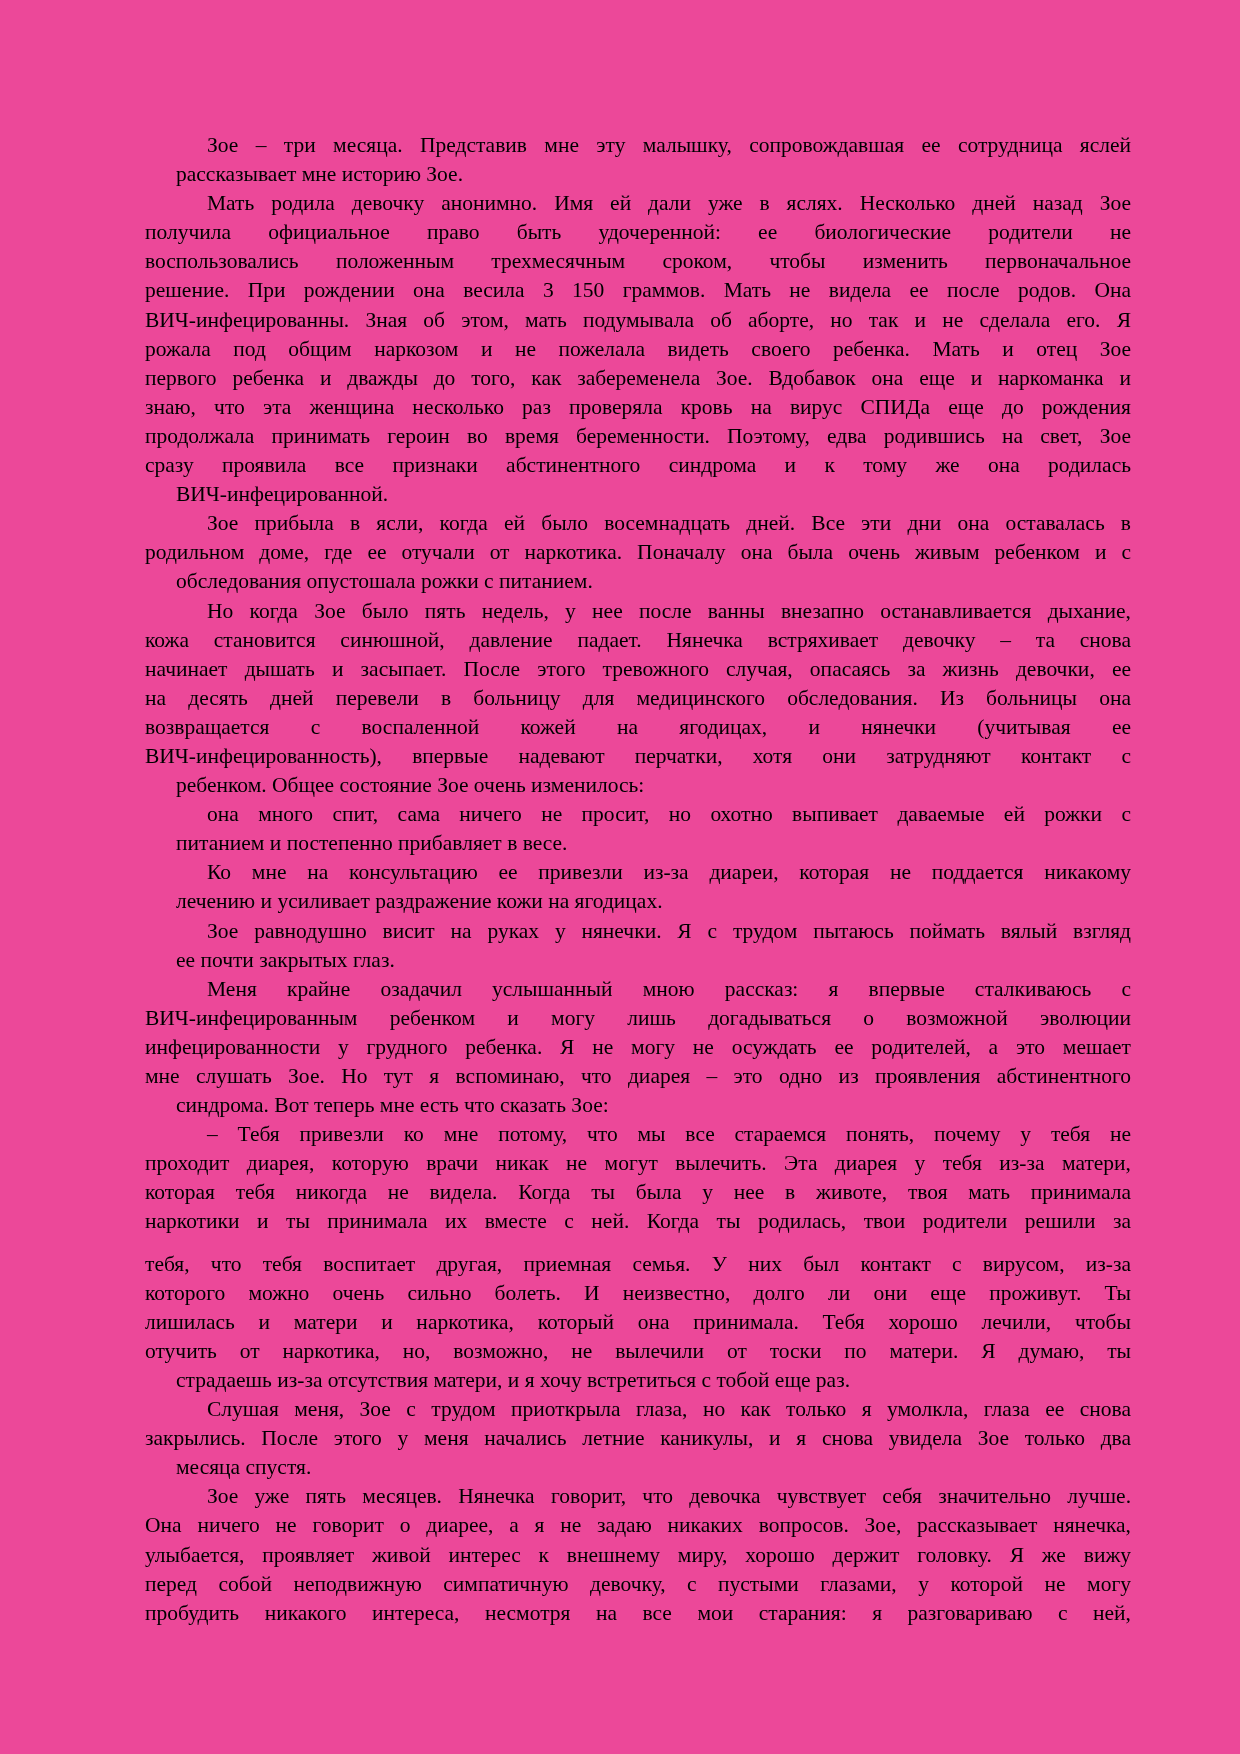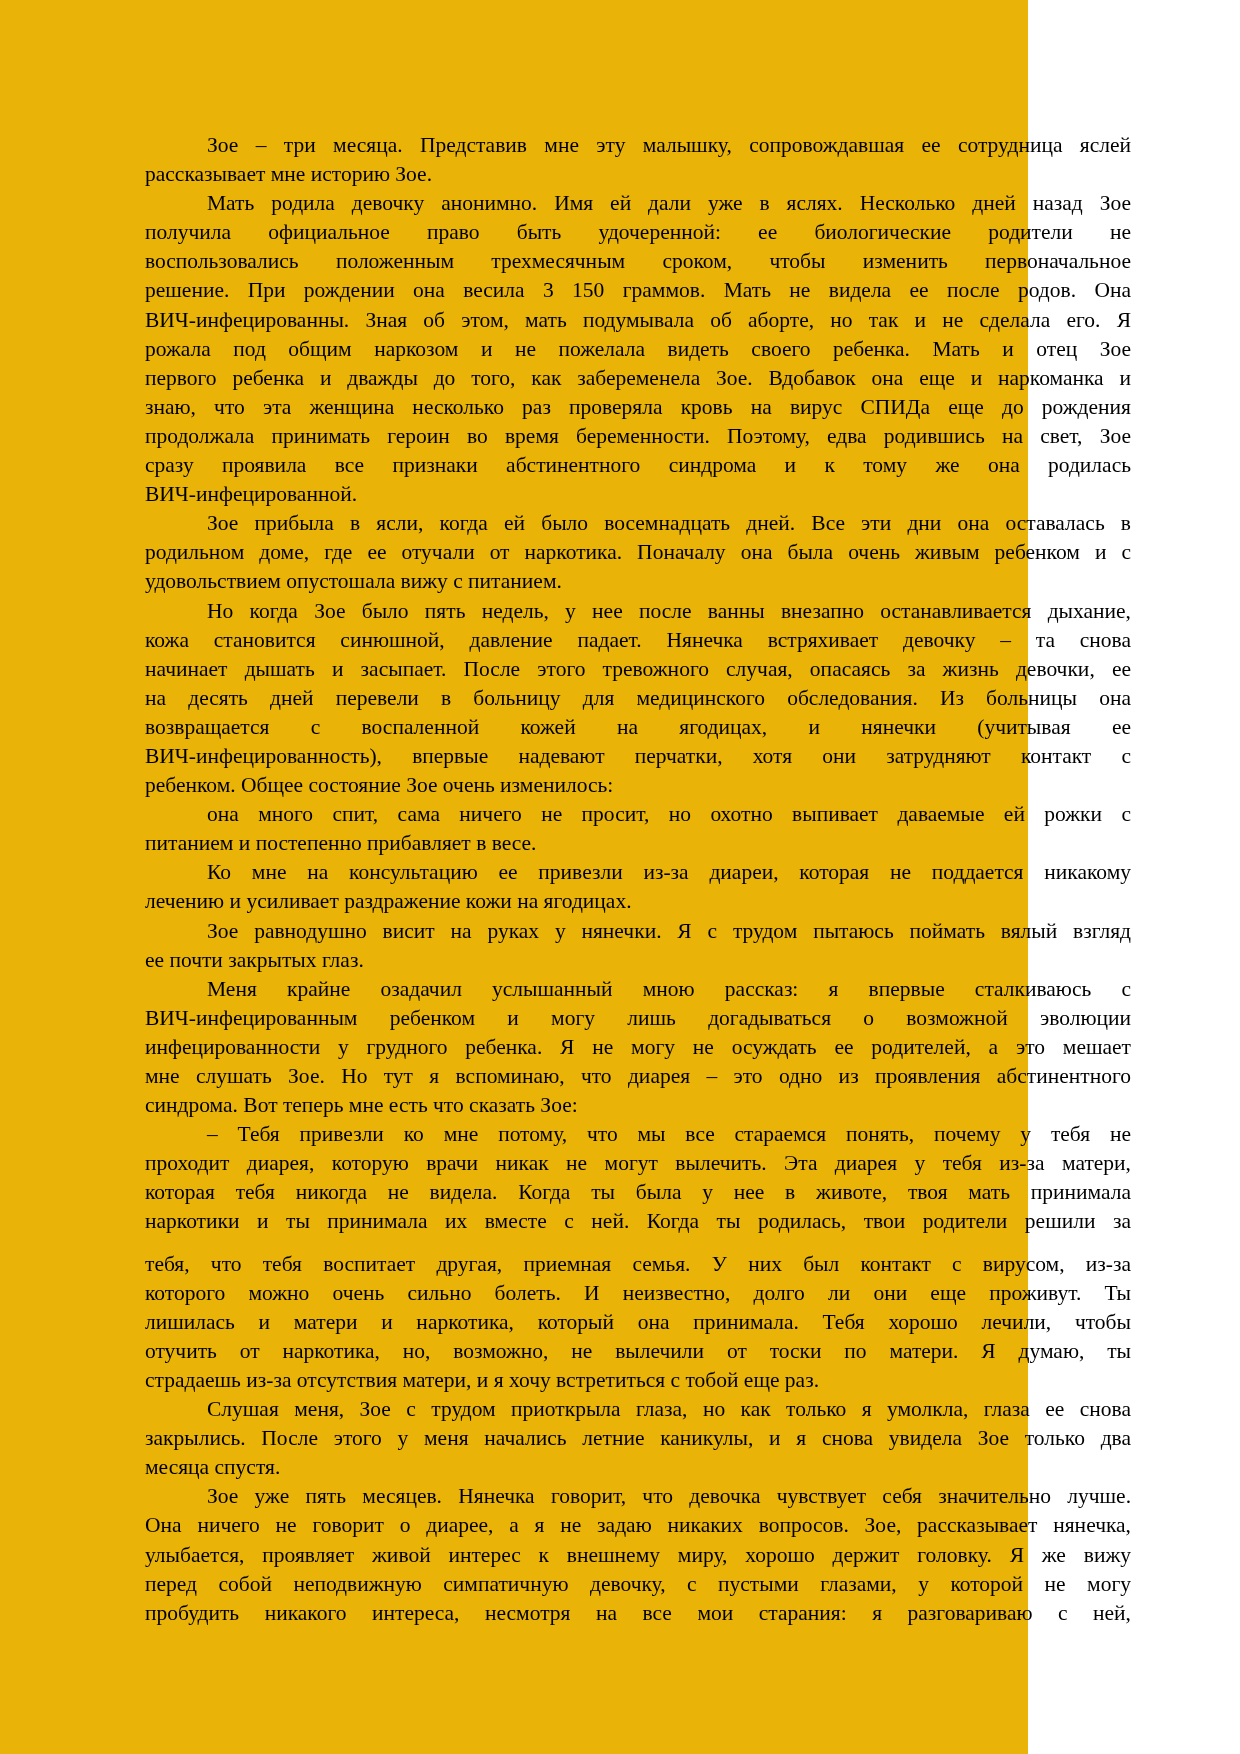--- a/index.html
+++ b/index.html
@@ -1,32 +1,32 @@
 <!DOCTYPE html>
 <html><head>
 <meta charset="utf-8">
 <style>
   html, body { margin: 0; padding: 0; background: #ffffff; }
   body { width: 1240px; height: 1754px; position: relative; overflow: hidden; }
   .page {
-    position: absolute; left: 0; top: 0; width: 1028px; height: 1754px;
-    background: #eab308;
+    position: absolute; left: 0; top: 0; width: 1240px; height: 1754px;
+    background: #ec4899;
   }
   .text-column {
     position: absolute; left: 145px; top: 131px; width: 986px;
     font-family: "Liberation Serif", "DejaVu Serif", serif;
     font-size: 21.5px; color: #000000;
   }
   .line {
     height: 29.1px; line-height: 29.1px;
     white-space: nowrap; overflow: visible;
     text-align: justify; text-align-last: justify;
     transform-origin: left center;
   }
-  .line.last { text-align-last: left; }
+  .line.last { text-align-last: left; margin-left: 31px; }
   .line.indent { padding-left: 62px; }
 </style>
 </head>
 <body>
 
 <div class="page">
   <div class="text-column" id="text-column">
       <div class="paragraph">
         <div class="line indent" style="white-space: nowrap;">Зое – три месяца. Представив мне эту малышку, сопровождавшая ее сотрудница яслей</div>
         <div class="line last" style="white-space: nowrap;">рассказывает мне историю Зое.</div>
@@ -40,21 +40,21 @@
         <div class="line" style="white-space: nowrap;">рожала под общим наркозом и не пожелала видеть своего ребенка. Мать и отец Зое</div>
         <div class="line" style="white-space: nowrap;">первого ребенка и дважды до того, как забеременела Зое. Вдобавок она еще и наркоманка и</div>
         <div class="line" style="white-space: nowrap;">знаю, что эта женщина несколько раз проверяла кровь на вирус СПИДа еще до рождения</div>
         <div class="line" style="white-space: nowrap;">продолжала принимать героин во время беременности. Поэтому, едва родившись на свет, Зое</div>
         <div class="line" style="white-space: nowrap;">сразу проявила все признаки абстинентного синдрома и к тому же она родилась</div>
         <div class="line last" style="white-space: nowrap;">ВИЧ-инфецированной.</div>
       </div>
       <div class="paragraph">
         <div class="line indent" style="white-space: nowrap;">Зое прибыла в ясли, когда ей было восемнадцать дней. Все эти дни она оставалась в</div>
         <div class="line" style="white-space: nowrap;">родильном доме, где ее отучали от наркотика. Поначалу она была очень живым ребенком и с</div>
-        <div class="line last" style="white-space: nowrap;">удовольствием опустошала вижу с питанием.</div>
+        <div class="line last" style="white-space: nowrap;">обследования опустошала рожки с питанием.</div>
       </div>
       <div class="paragraph">
         <div class="line indent" style="white-space: nowrap;">Но когда Зое было пять недель, у нее после ванны внезапно останавливается дыхание,</div>
         <div class="line" style="white-space: nowrap;">кожа становится синюшной, давление падает. Нянечка встряхивает девочку – та снова</div>
         <div class="line" style="white-space: nowrap;">начинает дышать и засыпает. После этого тревожного случая, опасаясь за жизнь девочки, ее</div>
         <div class="line" style="white-space: nowrap;">на десять дней перевели в больницу для медицинского обследования. Из больницы она</div>
         <div class="line" style="white-space: nowrap;">возвращается с воспаленной кожей на ягодицах, и нянечки (учитывая ее</div>
         <div class="line" style="white-space: nowrap;">ВИЧ-инфецированность), впервые надевают перчатки, хотя они затрудняют контакт с</div>
         <div class="line last" style="white-space: nowrap;">ребенком. Общее состояние Зое очень изменилось:</div>
       </div>

